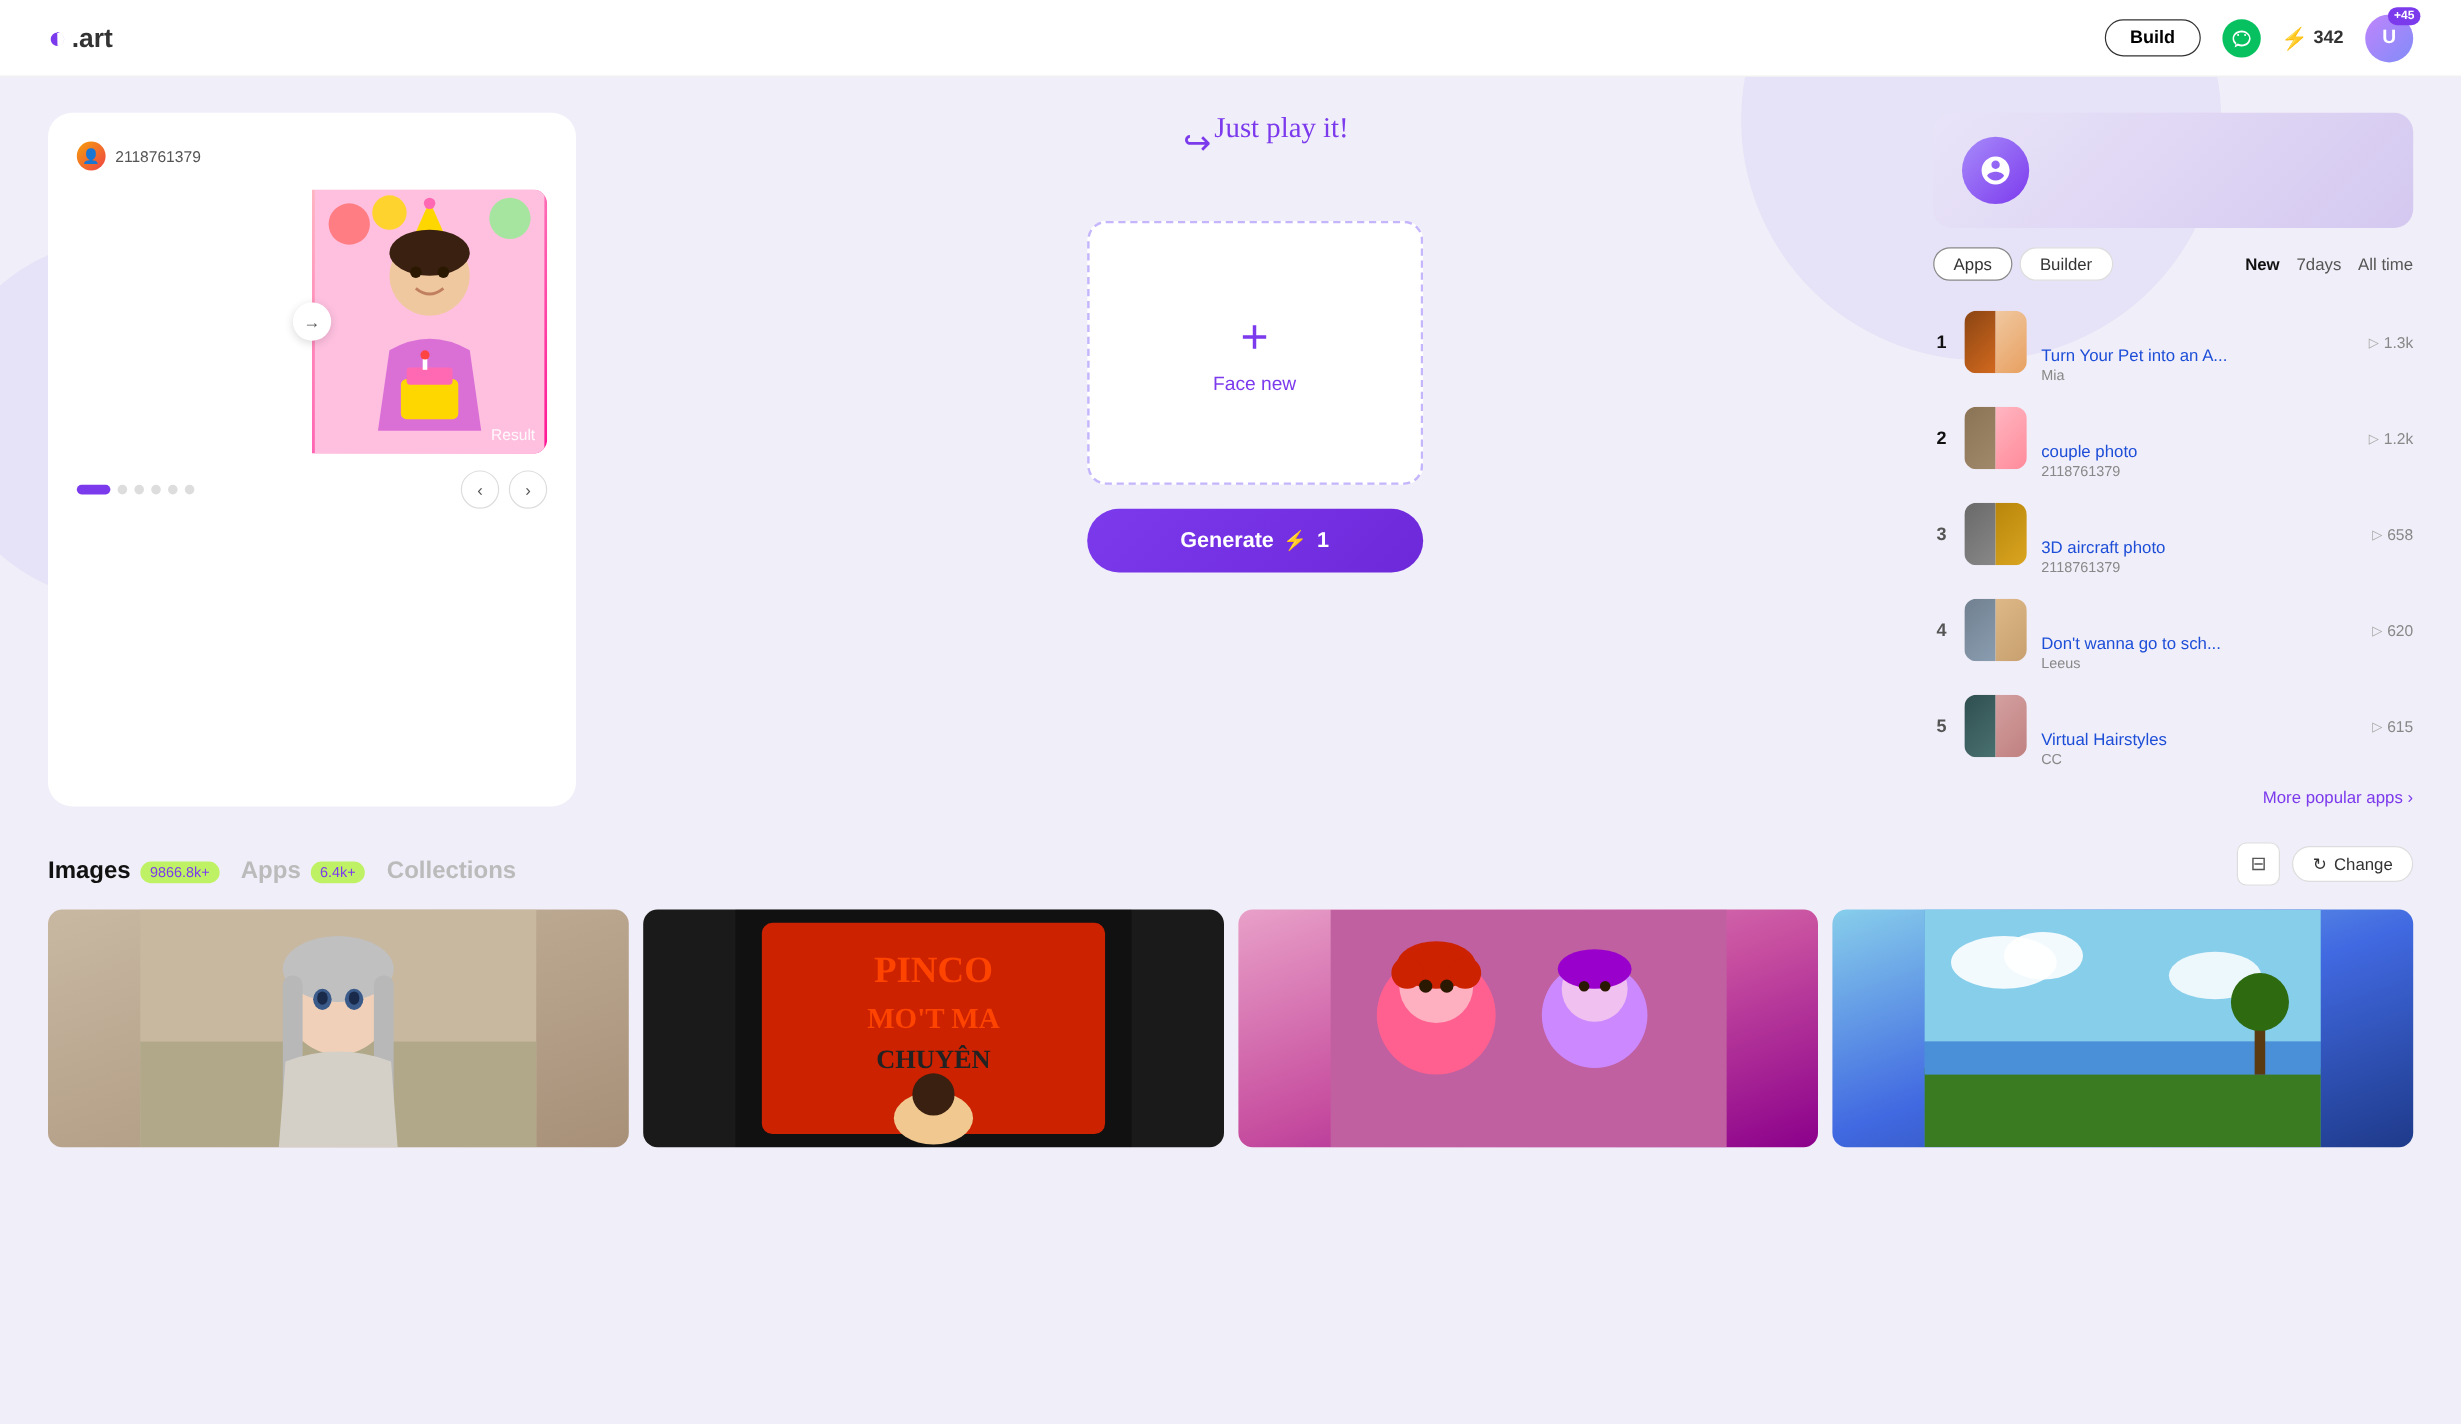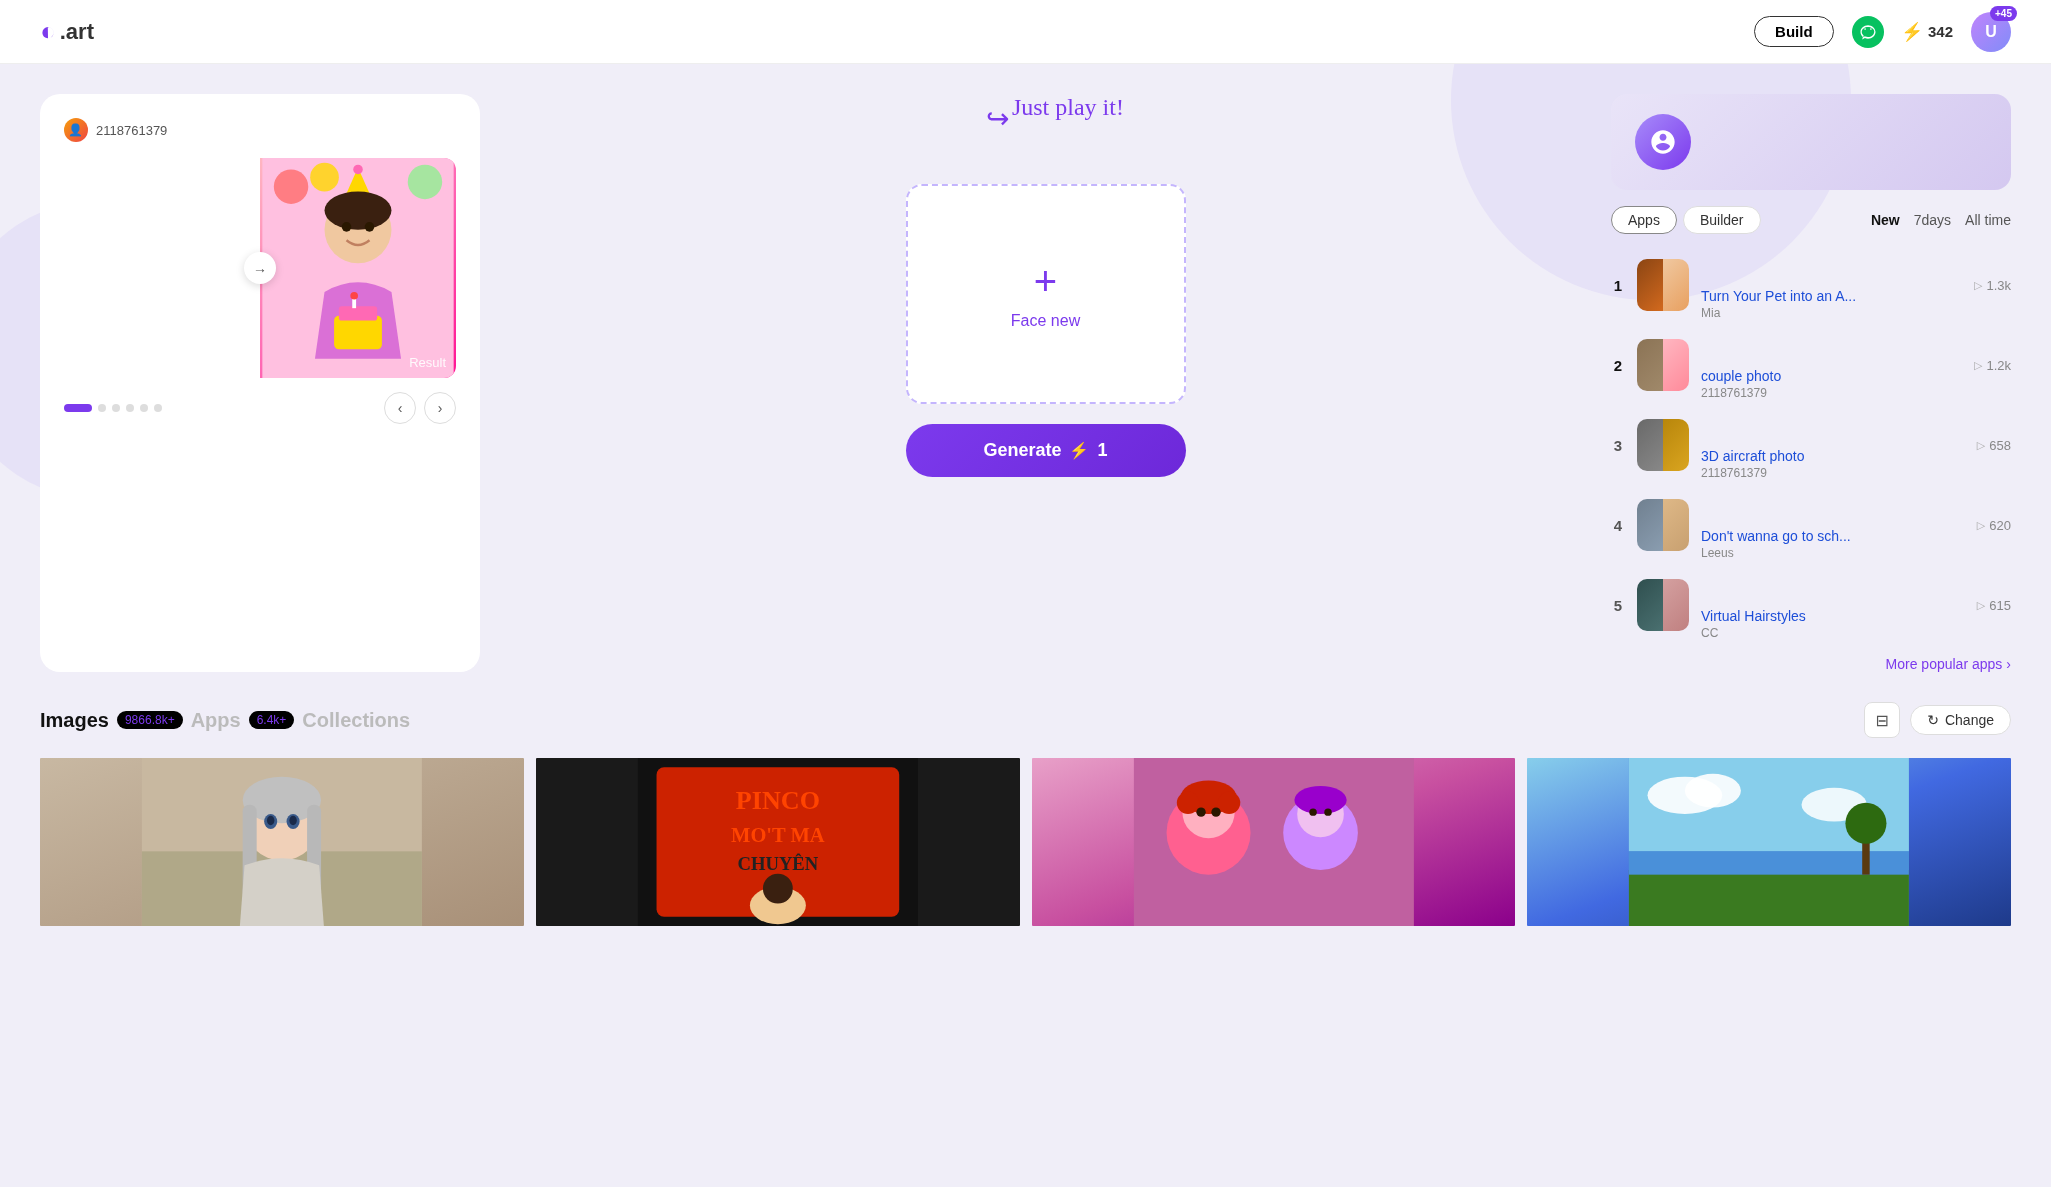--- a/index.html
+++ b/index.html
@@ -397,38 +397,38 @@
       justify-content: flex-end;
       gap: 4px;
     }
 
     
     .bottom-section {
       padding: 0 40px 30px;
     }
     .bottom-tabs {
       display: flex;
-      align-items: center;
-      gap: 8px;
+      align-items: flex-end;
+      gap: 18px;
       margin-bottom: 20px;
     }
     .btab {
       font-size: 20px;
       font-weight: 700;
       color: #bbb;
       cursor: pointer;
       display: flex;
       align-items: center;
       gap: 8px;
     }
     .btab.active { color: #111; }
     .btab-badge {
       font-size: 12px;
       font-weight: 500;
-      background: #000000;
+      background: #bef264;
       color: #7c3aed;
       border-radius: 10px;
       padding: 2px 8px;
     }
     .right-controls {
       margin-left: auto;
       display: flex;
       gap: 10px;
       align-items: center;
     }
@@ -454,23 +454,23 @@
       align-items: center;
       gap: 6px;
       color: #333;
     }
     .image-grid {
       display: grid;
       grid-template-columns: repeat(4, 1fr);
       gap: 12px;
     }
     .image-cell {
-      border-radius: 1px;
+      border-radius: 12px;
       overflow: hidden;
-      height: 168px;
+      height: 198px;
       background: #ddd;
     }
     .img-1 { background: linear-gradient(160deg, #c8b8a2, #a89078); }
     .img-3 { background: linear-gradient(160deg, #e8a0c8, #c850a0, #8b008b); }
     .img-4 { background: linear-gradient(160deg, #87ceeb, #4169e1, #1e3a8a); }
 
     
     .bg-circles {
       position: fixed;
       top: 0; left: 0; right: 0; bottom: 0;

